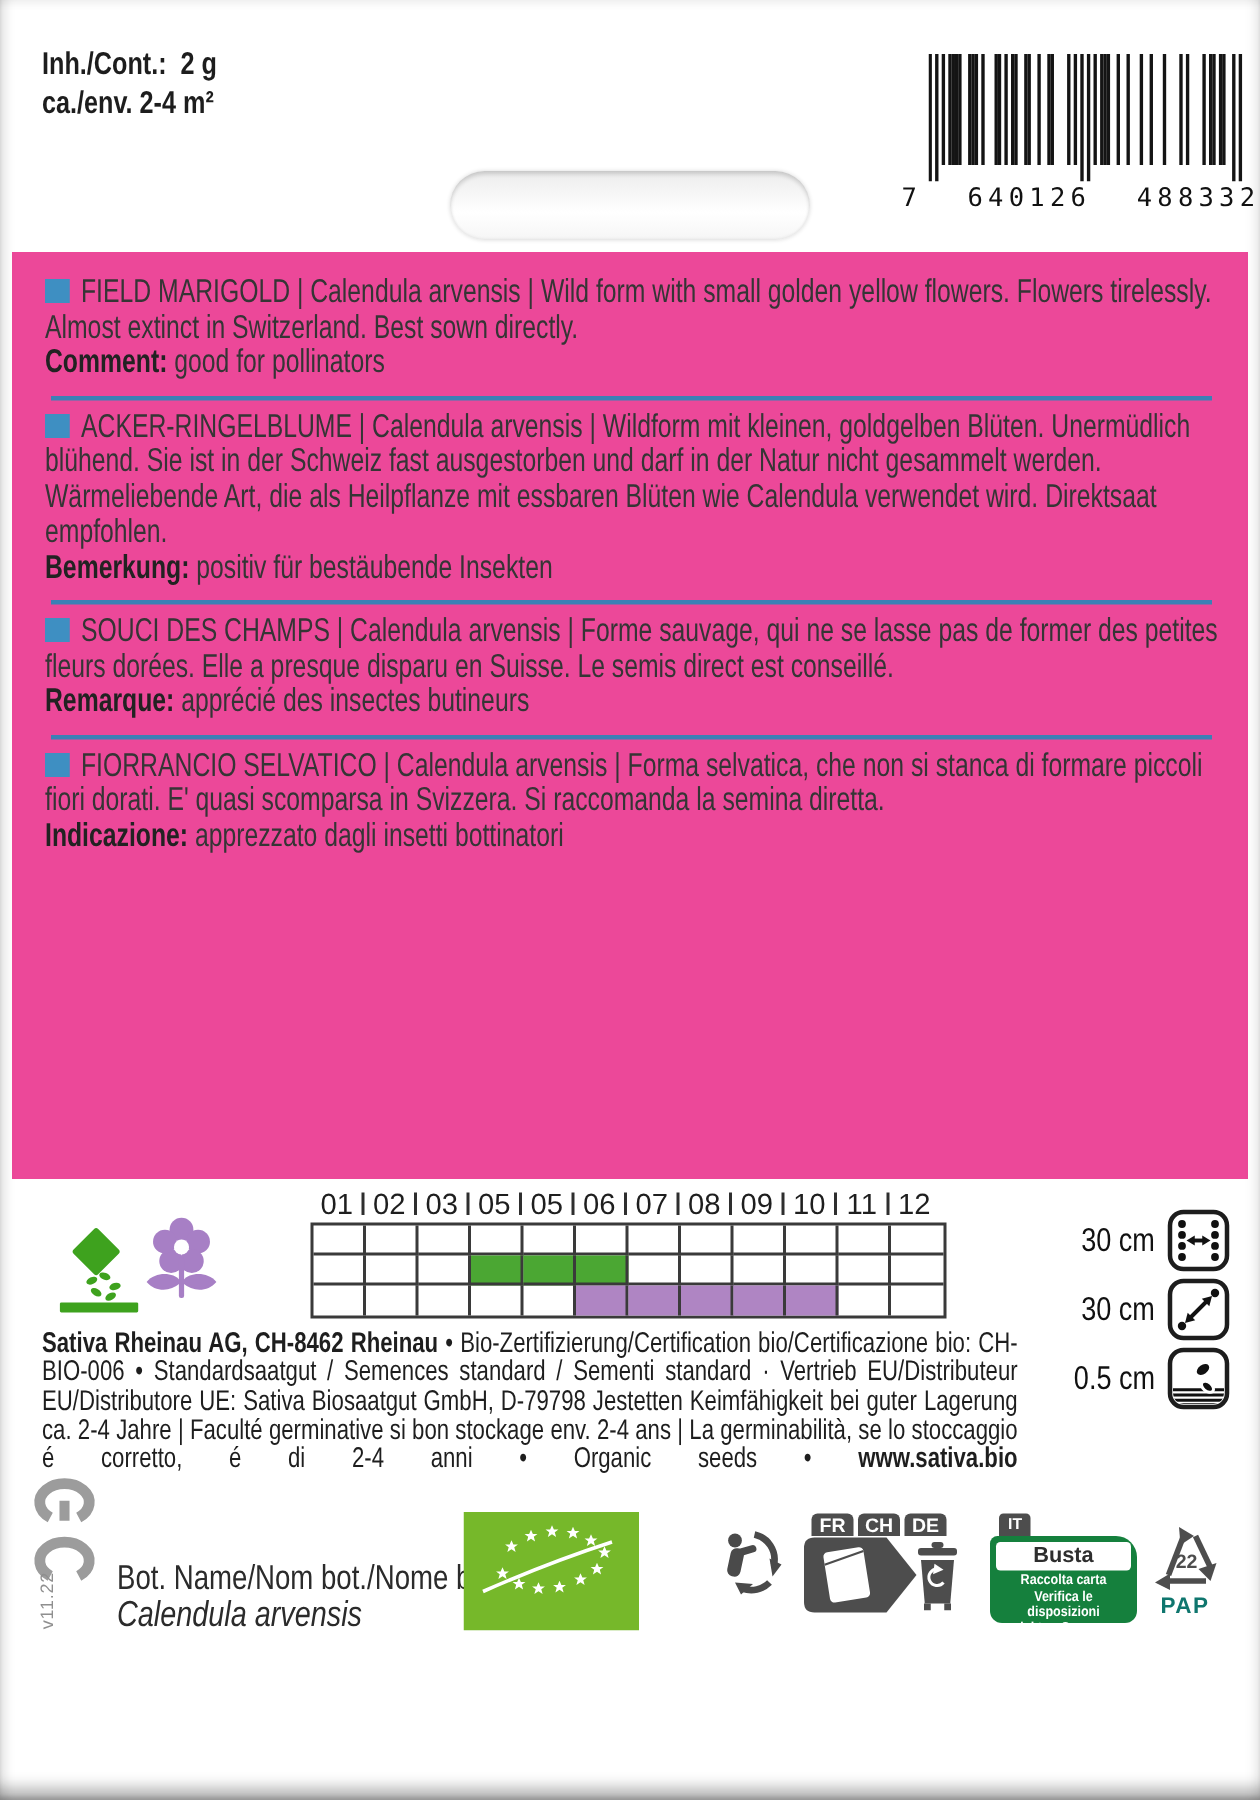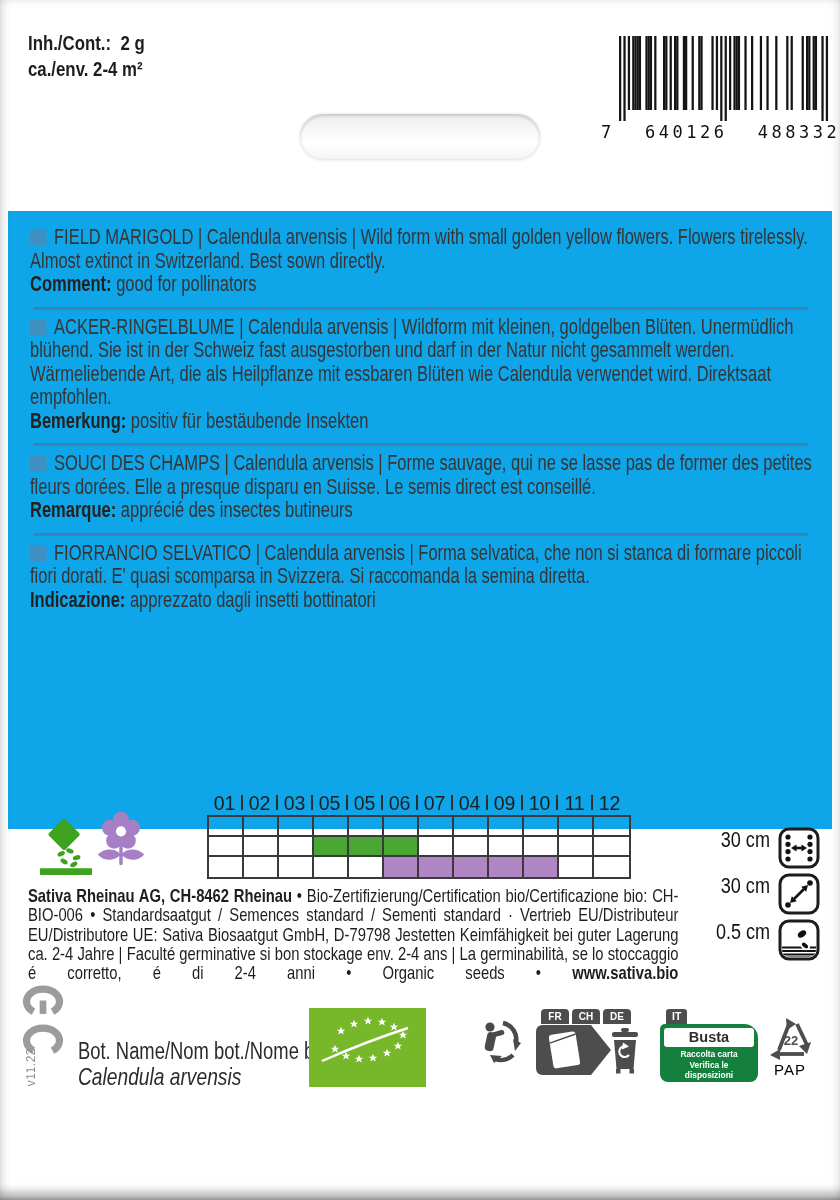--- a/index.html
+++ b/index.html
@@ -18,22 +18,22 @@
   .ean.lead { left:0; }
   .ean.g1 { left:44px; width:92px; text-align:left; letter-spacing:3.5px; }
   .ean.g2 { left:152px; width:92px; text-align:center; letter-spacing:3.5px; }
 
   
   .euro-slot { position:absolute; left:300px; top:114px; width:240px; height:46px; border-radius:23px;
                background:linear-gradient(180deg,#ececec 0%,#ffffff 60%,#f6f6f6 100%);
                box-shadow: inset 0 2px 3px rgba(0,0,0,0.16), inset 0 -1px 2px rgba(0,0,0,0.06), 0 0 3px rgba(0,0,0,0.15); }
 
   
-  .panel { position:absolute; left:8px; top:168px; width:824px; height:618px; background:#0ea5e9;
-           padding:9px 20px 0 22px;margin-top:43px; }
+  .panel { position:absolute; left:8px; top:168px; width:824px; height:618px; background:#ec4899;
+           padding:9px 20px 0 22px; }
   .section { padding:5px 0 11px; }
   .cond { width:1045px; transform:scaleX(0.75); transform-origin:0 0; }
   .section { font-size:22px; line-height:23.5px; color:#353535; letter-spacing:0; }
   .bullet { display:inline-block; width:22px; height:16px; background:#3e8fc2; margin-right:10px; vertical-align:-1px; }
   .note { display:block; }
   .note b { color:#222; }
   .divider { height:3px; background:#3c80b5; margin:0 4px; }
 
   
   .cal-head { position:absolute; left:207px; top:791px; display:grid; grid-template-columns:repeat(12,35px); height:24px; }
@@ -42,54 +42,54 @@
   .cal-grid { position:absolute; left:207px; top:815px; display:grid; grid-template-columns:repeat(12,35px);
               grid-auto-rows:20px; border:2px solid #3a3a3a; width:424px; }
   .cal-cell { border-right:2px solid #3a3a3a; border-bottom:2px solid #3a3a3a; }
   .cal-cell.last-col { border-right:none; }
   .cal-cell.last-row { border-bottom:none; }
 
   .sow-icon { position:absolute; left:38px; top:818px; }
   .flower-icon { position:absolute; left:90px; top:810px; }
 
   
-  .spec { position:absolute; left:690px; width:130px; height:42px; display:flex; 
-          justify-content:flex-end; gap:8px;margin-top:21px; }
+  .spec { position:absolute; left:690px; width:130px; height:42px; display:flex; align-items:center;
+          justify-content:flex-end; gap:8px; }
   .spec-label { font-size:22px; color:#111; transform:scaleX(0.82); transform-origin:100% 50%; white-space:nowrap; }
 
   
   .producer { position:absolute; left:28px; top:886px; width:836px; transform:scaleX(0.778); transform-origin:0 0;
               font-size:19px; line-height:19.3px; color:#1e1e1e; text-align:justify; text-align-last:justify; }
 
   
   .ce { position:absolute; left:20px; top:984px; display:flex; flex-direction:column; gap:6px; }
   .version { position:absolute; left:24px; top:1048px; writing-mode:vertical-rl; transform:rotate(180deg);
              font-size:12px; color:#8f8f8f; letter-spacing:0.5px; }
   .bot { position:absolute; left:78px; top:1039px; transform:scaleX(0.8); transform-origin:0 0; white-space:nowrap; color:#2b2b2b; }
   .bot-label { font-size:23px; line-height:25px; }
   .bot-name { font-size:24px; line-height:26px; font-style:italic; }
   .eu-organic { position:absolute; left:309px; top:1008px; }
   .triman { position:absolute; left:477px; top:1017px; }
 
   .sort-fr { position:absolute; left:534px; top:1009px; width:106px; }
   .sort-fr .tabs { display:flex; gap:3px; padding-left:7px; height:15px; }
-  .sort-fr .tab { min-width:28px; text-align:center; background:#4d4d4d; color:#fff; font-size:10px;
+  .sort-fr .tab { min-width:28px; text-align:center; background:#4d4d4d; color:#fff; font-size:13px;
                   font-weight:bold; line-height:15px; border-radius:4px 4px 0 0; padding:0 4px; }
 
   .sort-it { position:absolute; left:660px; top:1006px; width:98px; }
   .it-tab { display:inline-block; margin-left:6px; background:#4d4d4d; color:#fff; font-size:10.5px; font-weight:bold;
             line-height:14px; padding:0 6px 1px; border-radius:3px 3px 0 0; }
   .it-body { background:#15803d; height:58px; border-radius:5px 14px 8px 8px; padding:4px 4px 0; }
   .busta { background:#fff; border-radius:3px; height:19px; font-size:14.5px; font-weight:bold; color:#2e2e2e;
            text-align:center; line-height:19px; }
   .it-lines { color:#fff; font-weight:bold; font-size:9.5px; line-height:10.6px; text-align:center; margin-top:2px;
               transform:scaleX(0.88); transform-origin:50% 0; }
 
   .pap { position:absolute; left:764px; top:1014px; width:52px; text-align:center; }
-  .pap-label { font-size:15px; font-weight:normal; color:#000000; letter-spacing:1px; margin-top:-3px; }
+  .pap-label { font-size:15px; font-weight:bold; color:#0f766e; letter-spacing:1px; margin-top:-3px; }
 
   
   .edges { position:absolute; inset:0; pointer-events:none;
            box-shadow: inset 0 -16px 10px -8px rgba(0,0,0,0.30),
                        inset 0 -3px 3px -1px rgba(0,0,0,0.18),
                        inset 10px 0 8px -7px rgba(0,0,0,0.13),
                        inset -10px 0 8px -7px rgba(0,0,0,0.10),
                        inset 0 8px 6px -6px rgba(0,0,0,0.08); }
 </style>
 </head>
@@ -178,21 +178,21 @@
   </div>
 
   <div class="cal-head" id="cal-head">
       <div class="cal-head-cell">01</div>
       <div class="cal-head-cell">02</div>
       <div class="cal-head-cell">03</div>
       <div class="cal-head-cell">05</div>
       <div class="cal-head-cell">05</div>
       <div class="cal-head-cell">06</div>
       <div class="cal-head-cell">07</div>
-      <div class="cal-head-cell">04</div>
+      <div class="cal-head-cell">08</div>
       <div class="cal-head-cell">09</div>
       <div class="cal-head-cell">10</div>
       <div class="cal-head-cell">11</div>
       <div class="cal-head-cell">12</div>
     </div>
   <div class="cal-grid" id="cal-grid">
       <div class="cal-cell"></div>
       <div class="cal-cell"></div>
       <div class="cal-cell"></div>
       <div class="cal-cell"></div>

